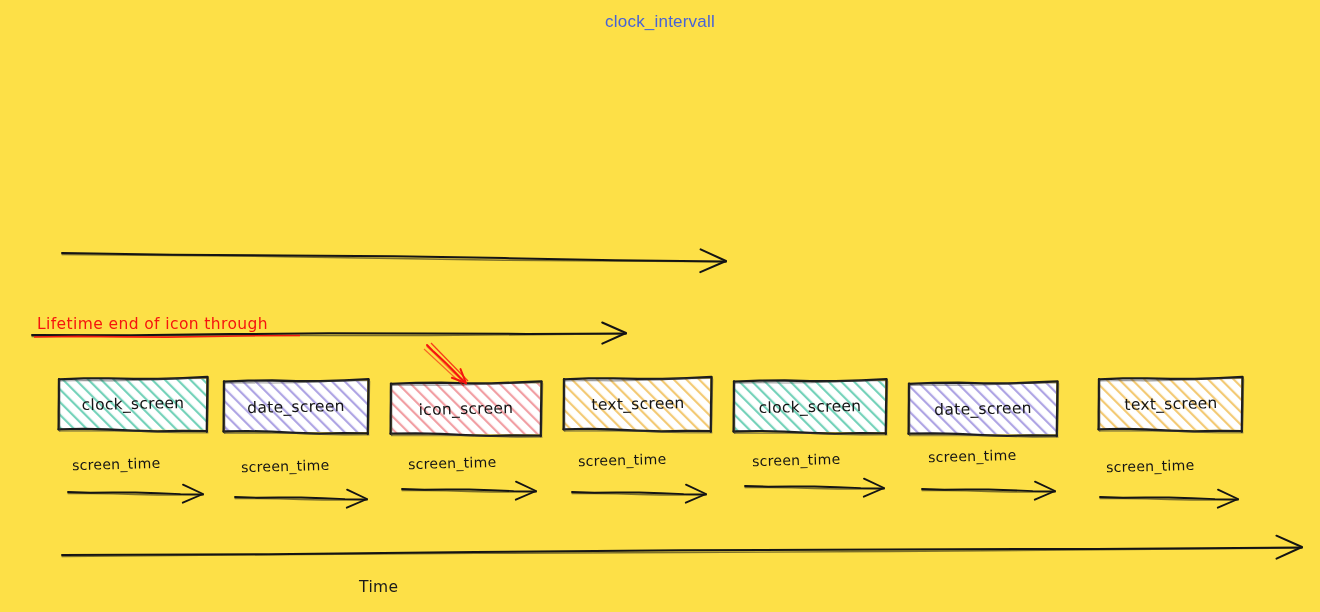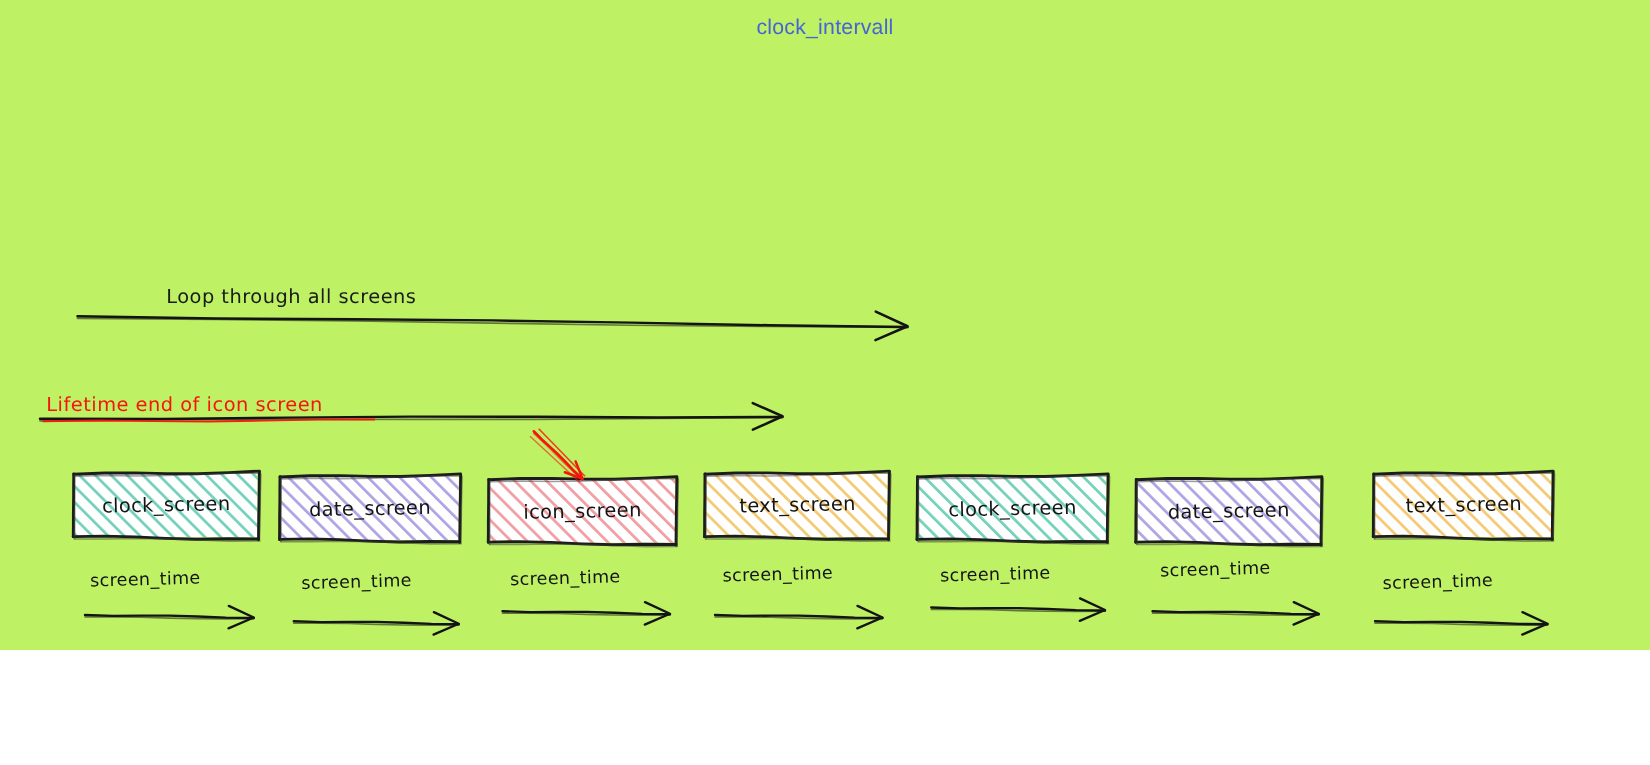--- a/index.html
+++ b/index.html
@@ -3,22 +3,22 @@
 <meta charset="utf-8">
 <style>
   html, body {
     margin: 0;
     padding: 0;
     background: #ffffff;
   }
   #canvas {
     position: relative;
     width: 1320px;
-    height: 520px;
-    background: #bef264;
+    height: 612px;
+    background: #fde047;
     overflow: hidden;
     font-family: "DejaVu Sans", sans-serif;
   }
   #title {
     position: absolute;
     left: 0;
     top: 12px;
     width: 1320px;
     text-align: center;
     color: #4763d6;
@@ -200,22 +200,21 @@
         <path d="M 863.8 496.7 L 884 488 L 864.0 478.7" stroke="#141414" stroke-width="1.9" fill="none" stroke-linecap="round" stroke-linejoin="round"></path>
         <path d="M 922 489 L 944.2 489.7 L 966.3 489.5 L 988.5 489.5 L 1010.7 490.2 L 1032.8 491.1 L 1055.0 491.4" stroke="#141414" stroke-width="1.9" fill="none" stroke-linecap="round"></path>
         <path d="M 922 490.6 L 944.2 490.6 L 966.3 490.8 L 988.5 491.5 L 1010.7 492.0 L 1032.8 492.1 L 1055.0 492.0" stroke="#141414" stroke-width="1.3299999999999998" fill="none" opacity="0.55" stroke-linecap="round"></path>
         <path d="M 1034.8 499.7 L 1055 491 L 1035.0 481.7" stroke="#141414" stroke-width="1.9" fill="none" stroke-linecap="round" stroke-linejoin="round"></path>
         <path d="M 1100 497 L 1123.0 497.7 L 1146.0 497.5 L 1169.0 497.5 L 1192.0 498.2 L 1215.0 499.1 L 1238.0 499.4" stroke="#141414" stroke-width="1.9" fill="none" stroke-linecap="round"></path>
         <path d="M 1100 498.6 L 1123.0 498.6 L 1146.0 498.8 L 1169.0 499.5 L 1192.0 500.0 L 1215.0 500.1 L 1238.0 500.0" stroke="#141414" stroke-width="1.3299999999999998" fill="none" opacity="0.55" stroke-linecap="round"></path>
         <path d="M 1217.8 507.7 L 1238 499 L 1218.0 489.7" stroke="#141414" stroke-width="1.9" fill="none" stroke-linecap="round" stroke-linejoin="round"></path>
       </g>
   </svg>
 
-  <div class="hand loop-label">Loop through all screens</div>
-  <div class="hand life-label">Lifetime end of icon screen</div>
+  <div class="hand life-label">Lifetime end of icon through</div>
   <div class="hand time-label">Time</div>
 
   <div id="box-labels">
       <div class="box-label" style="left: 133px; top: 404.3px; transform: translate(-50%, -50%) rotate(-1.2deg);">clock_screen</div>
       <div class="box-label" style="left: 296px; top: 406.5px; transform: translate(-50%, -50%) rotate(-1.2deg);">date_screen</div>
       <div class="box-label" style="left: 466px; top: 408.7px; transform: translate(-50%, -50%) rotate(-1.2deg);">icon_screen</div>
       <div class="box-label" style="left: 637.5px; top: 404.3px; transform: translate(-50%, -50%) rotate(-1.2deg);">text_screen</div>
       <div class="box-label" style="left: 810px; top: 406.5px; transform: translate(-50%, -50%) rotate(-1.2deg);">clock_screen</div>
       <div class="box-label" style="left: 983px; top: 408.7px; transform: translate(-50%, -50%) rotate(-1.2deg);">date_screen</div>
       <div class="box-label" style="left: 1170.5px; top: 404.3px; transform: translate(-50%, -50%) rotate(-1.2deg);">text_screen</div>

